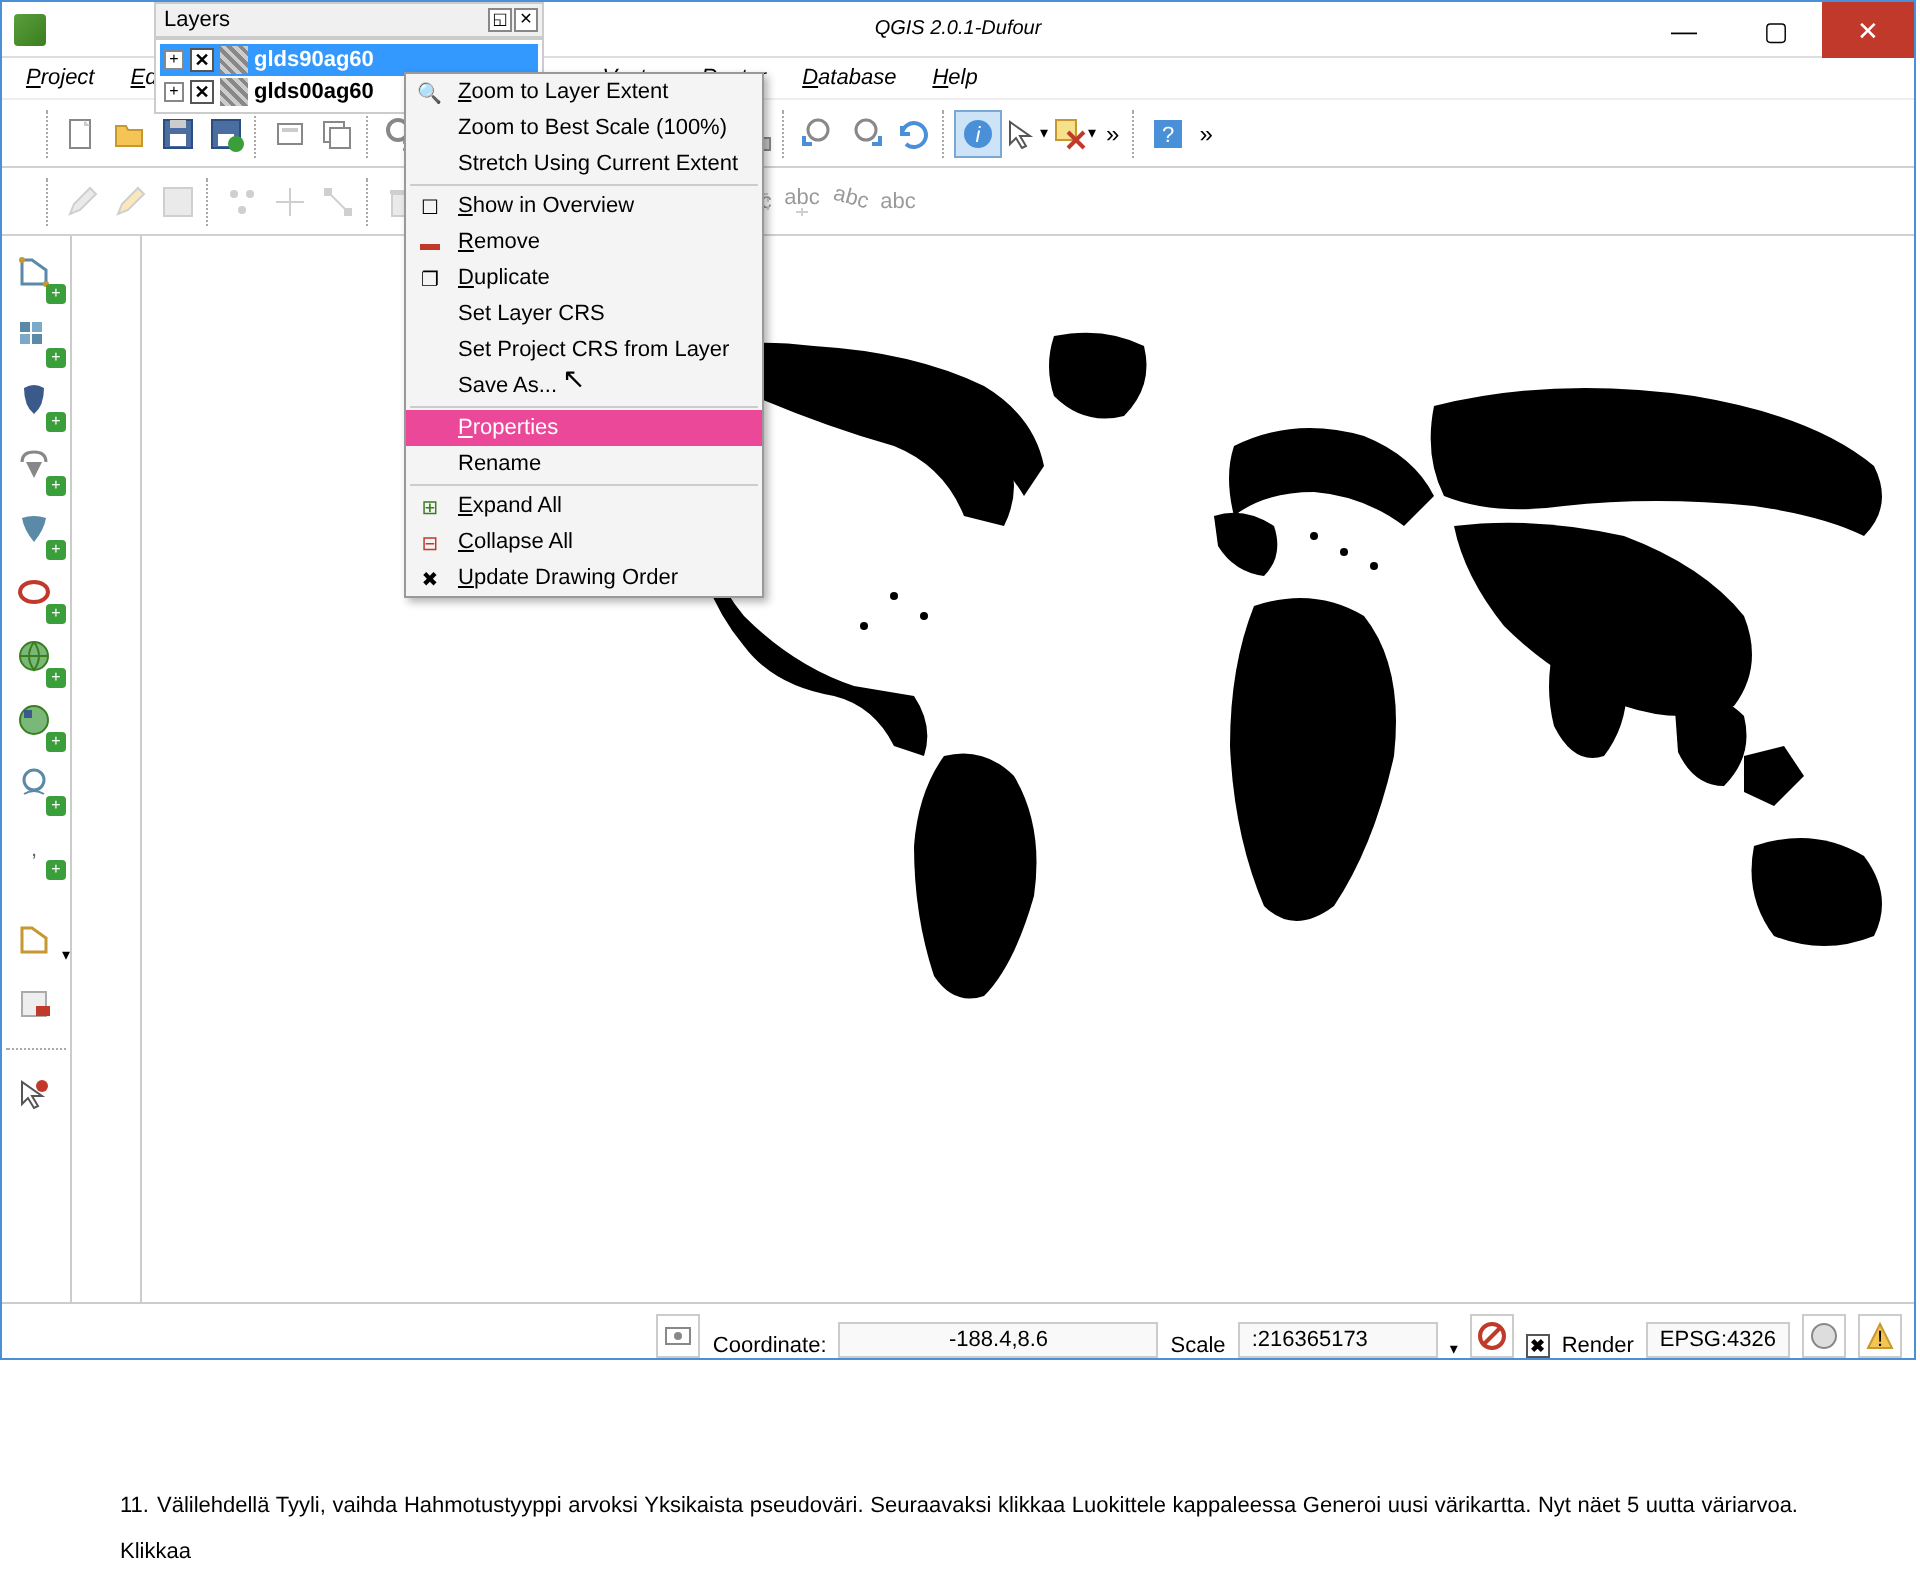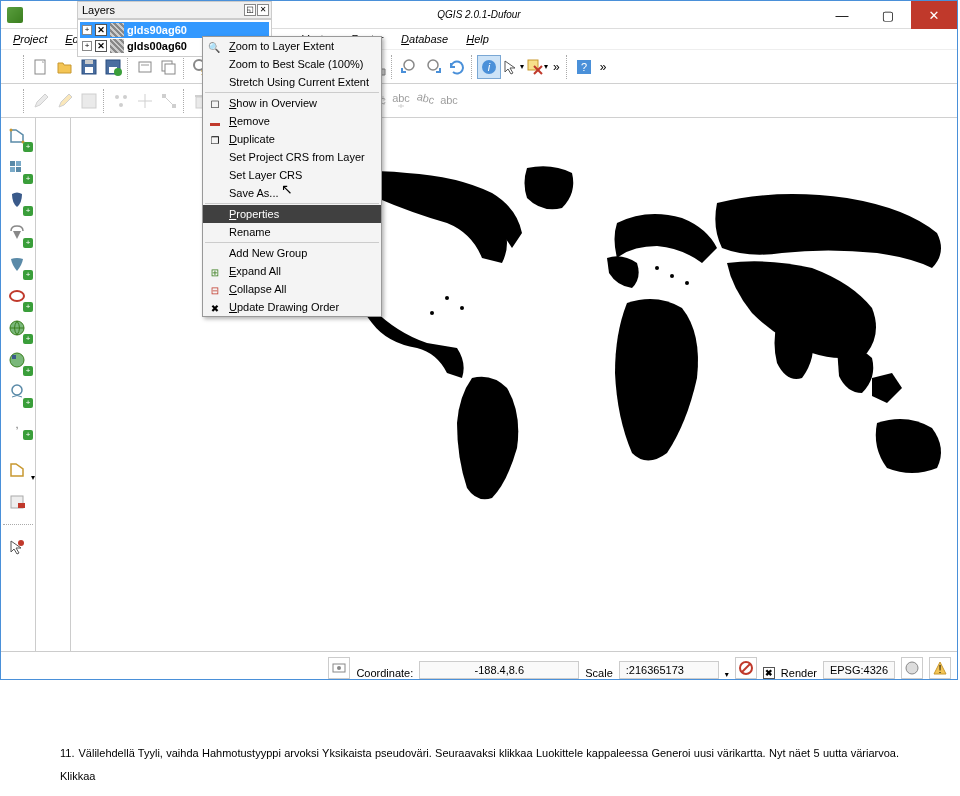--- a/index.html
+++ b/index.html
@@ -26,21 +26,21 @@
 .panel-title .pbtn { width: 12px; height: 12px; border: 1px solid #888; background: #fff; font-size: 8px; text-align: center; line-height: 10px; }
 .layer-list { flex: 1; background: #fff; border: 1px solid #ccc; padding: 2px; }
 .layer-row { display: flex; align-items: center; gap: 3px; padding: 1px 2px; }
 .layer-row.sel { background: #3399ff; color: #fff; }
 .expander { width: 10px; height: 10px; border: 1px solid #888; background: #fff; font-size: 8px; text-align: center; line-height: 8px; color: #000; }
 .chk { width: 12px; height: 12px; border: 1px solid #555; background: #fff; display: flex; align-items: center; justify-content: center; color: #000; font-size: 9px; font-weight: bold; }
 .lyr-icon { width: 14px; height: 14px; background: repeating-linear-gradient(45deg,#888,#888 2px,#ccc 2px,#ccc 4px); }
 .canvas { flex: 1; background: #fff; position: relative; overflow: hidden; }
 .context-menu { position: absolute; left: 201px; top: 35px; width: 180px; background: #f4f4f4; border: 1px solid #999; box-shadow: 2px 2px 4px rgba(0,0,0,0.3); z-index: 100; }
 .cm-item { padding: 3px 6px 3px 26px; position: relative; font-size: 11px; cursor: default; }
-.cm-item.hl { background: #404040; color: #fff; }
+.cm-item.hl { background: #ec4899; color: #fff; }
 .cm-sep { height: 1px; background: #ccc; margin: 1px 2px; }
 .cm-icon { position: absolute; left: 4px; top: 2px; width: 16px; height: 16px; display: flex; align-items: center; justify-content: center; font-size: 10px; }
 .cursor { position: absolute; left: 280px; top: 180px; font-size: 14px; z-index: 101; }
 .statusbar { height: 28px; border-top: 1px solid #ccc; display: flex; align-items: flex-end; padding: 0 6px; gap: 6px; font-size: 11px; }
 .stat-field { border: 1px solid #ccc; background: #f9f9f9; padding: 2px 6px; }
 .stat-icon { width: 22px; height: 22px; border: 1px solid #ccc; display: flex; align-items: center; justify-content: center; }
 .caption { position: absolute; bottom: 10px; left: 60px; right: 61px; font-family: Georgia, serif; font-size: 15px; text-align: justify; line-height: 1.5; }
 .map-svg { position: absolute; left: 10px; top: 30px; }
 .plus-badge { position: absolute; bottom: -2px; right: -2px; width: 10px; height: 10px; background: #3a9e3a; color: #fff; font-size: 8px; text-align: center; line-height: 10px; border-radius: 2px; }
 .arrow-more { font-size: 12px; padding: 0 4px; }
@@ -488,28 +488,27 @@
     </div>
 
     <div class="context-menu">
       <div class="cm-item"><span class="cm-icon">🔍</span><u>Z</u>oom to Layer Extent</div>
       <div class="cm-item">Zoom to Best Scale (100%)</div>
       <div class="cm-item">Stretch Using Current Extent</div>
       <div class="cm-sep"></div>
       <div class="cm-item"><span class="cm-icon">☐</span><u>S</u>how in Overview</div>
       <div class="cm-item"><span class="cm-icon" style="color:#c0392b">▬</span><u>R</u>emove</div>
       <div class="cm-item"><span class="cm-icon">❐</span><u>D</u>uplicate</div>
+      <div class="cm-item">Set Layer CRS</div>
       <div class="cm-item">Set Project CRS from Layer</div>
-      <div class="cm-item">Set Layer CRS</div>
       <div class="cm-item">Save As...</div>
       <div class="cm-sep"></div>
       <div class="cm-item hl"><u>P</u>roperties</div>
       <div class="cm-item">Rename</div>
       <div class="cm-sep"></div>
-      <div class="cm-item">Add New Group</div>
       <div class="cm-item"><span class="cm-icon" style="color:#3a7e1e">⊞</span><u>E</u>xpand All</div>
       <div class="cm-item"><span class="cm-icon" style="color:#c0392b">⊟</span><u>C</u>ollapse All</div>
       <div class="cm-item"><span class="cm-icon">✖</span><u>U</u>pdate Drawing Order</div>
     </div>
     <div class="cursor">↖</div>
   </div>
 
   <div class="statusbar">
     <div style="flex:1"></div>
     <div class="stat-icon">

